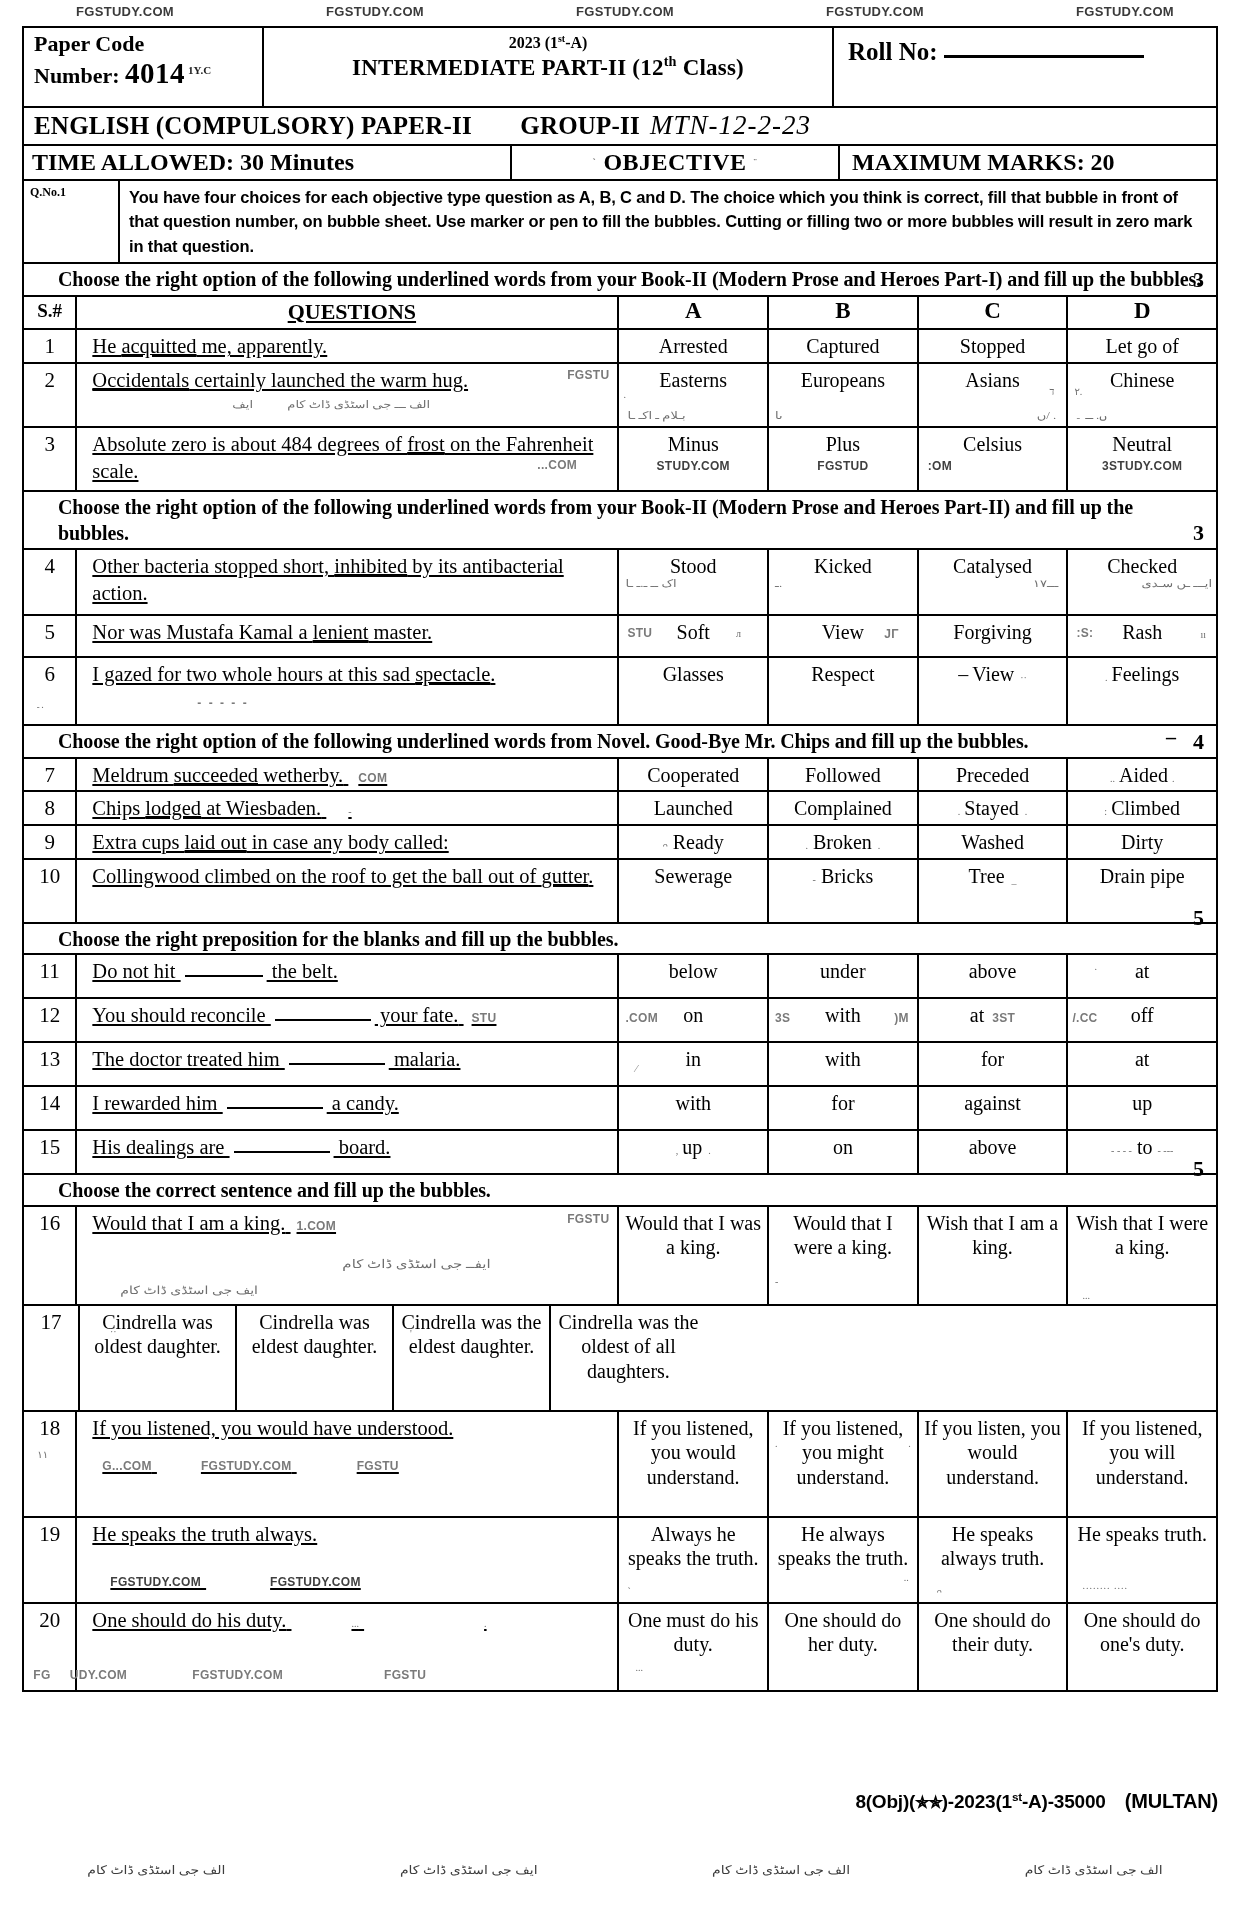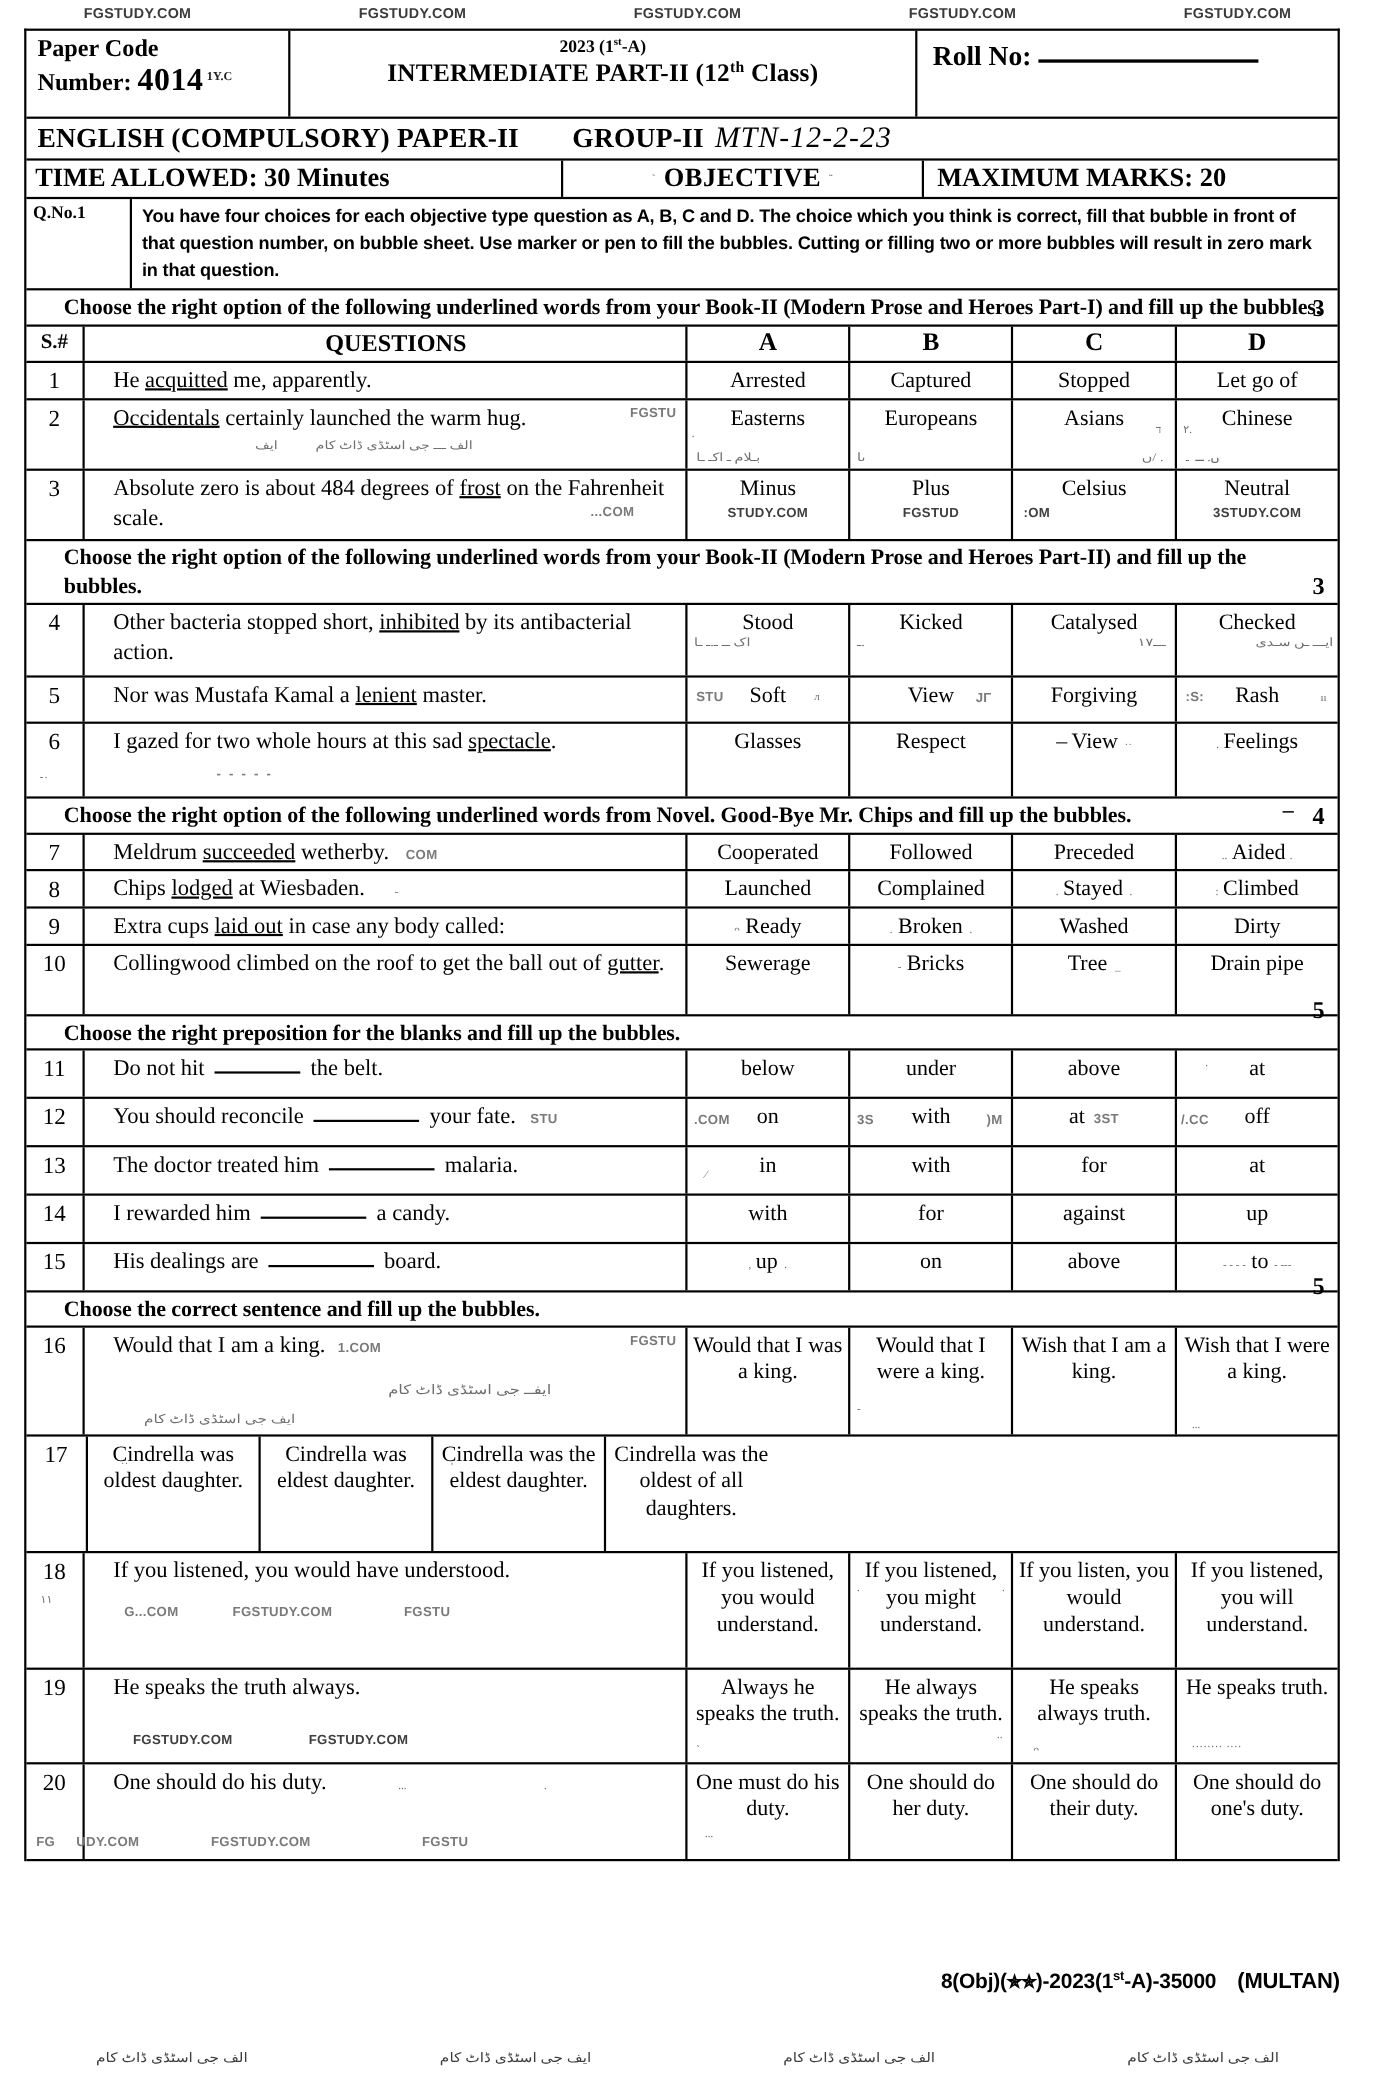--- a/index.html
+++ b/index.html
@@ -116,21 +116,21 @@
     padding: 1px 8px 2px;
     white-space: nowrap;
   }
   .hdr3 .time { width: 470px; }
   .hdr3 .obj  { flex: 1; justify-content: center; letter-spacing: .5px; }
   .hdr3 .mark { width: 356px; justify-content: flex-start; padding-left: 12px; }
 
   
   .qno {
     width: 86px;
-    font-size: 16px; font-weight: bold;
+    font-size: 12px; font-weight: bold;
     padding: 4px 2px 0 6px;
     text-align: left;
   }
   .instr {
     flex: 1;
     font-family: "Liberation Sans", sans-serif;
     font-size: 16.5px;
     font-weight: bold;
     line-height: 1.48;
     padding: 4px 8px 4px 9px;
@@ -157,24 +157,25 @@
 
   
   .qhead .sn, .qrow .sn {
     width: 54px; text-align: center;
     display: flex; align-items: flex-start; justify-content: center;
     padding-top: 4px;
     font-size: 21px;
   }
   .qhead .qt, .qrow .qt {
     width: 546px;
-    padding: 3px 6px 2px 26px;
+    padding: 3px 6px 2px 15px;
     font-size: 20.5px;
     line-height: 1.3;
     position: relative;
+    text-decoration: underline;
   }
   .qhead .op, .qrow .op {
     width: 149px;
     text-align: center;
     padding: 4px 3px 3px;
     font-size: 20px;
     line-height: 1.22;
     position: relative;
   }
   .qhead { font-weight: bold; min-height: 30px; }

